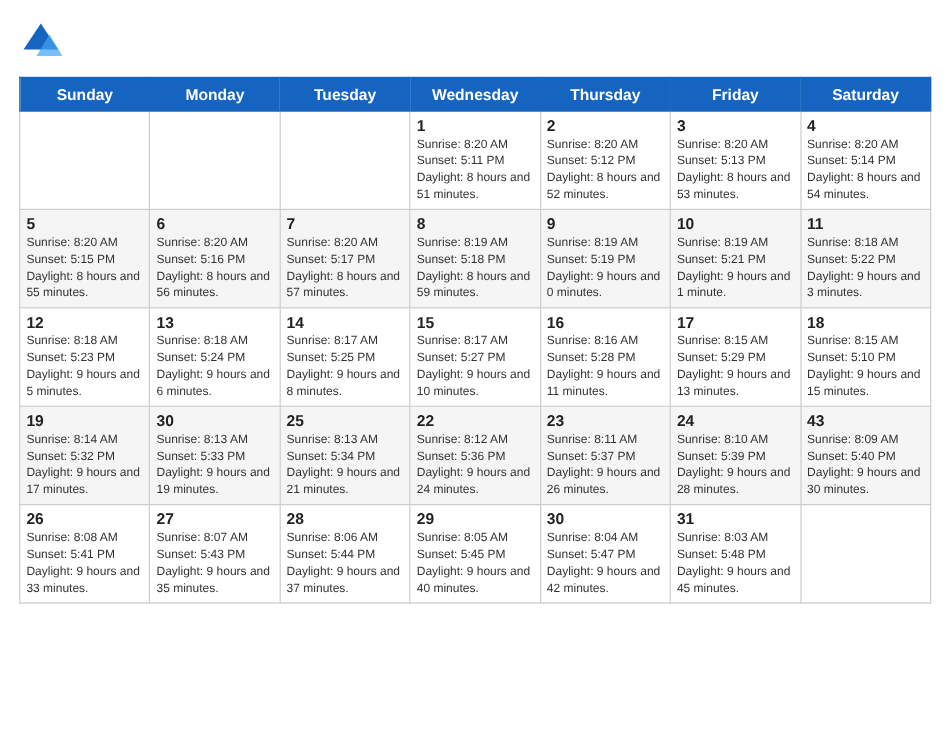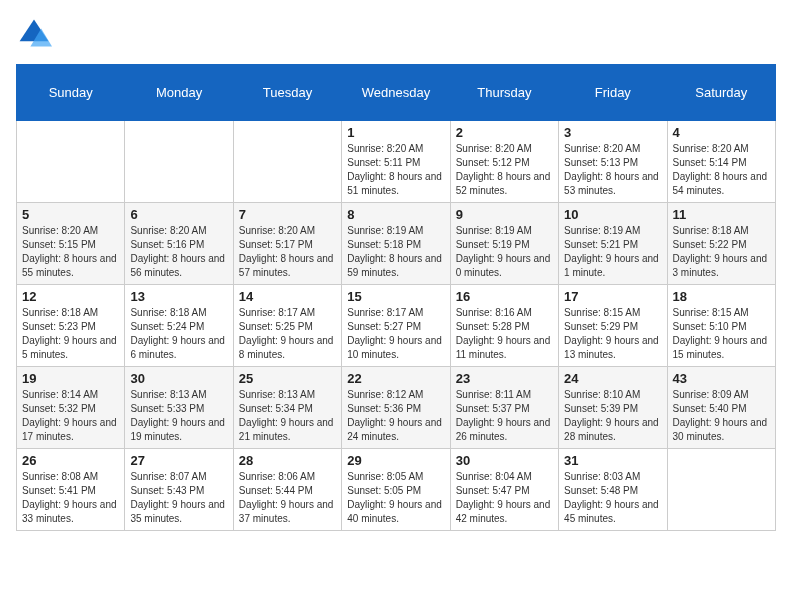--- a/index.html
+++ b/index.html
@@ -46,23 +46,23 @@
       color: #444;
     }
     .calendar {
       width: 100%;
       border-collapse: collapse;
     }
     .calendar thead tr th {
       background: #1565c0;
       color: #fff;
       text-align: center;
-      padding: 20px 4px;
+      padding: 6px 4px;
       font-size: 13px;
-      font-weight: normal;
+      font-weight: bold;
       border: 1px solid #1565c0;
     }
     .calendar tbody tr td {
       border: 1px solid #ccc;
       vertical-align: top;
       padding: 4px 5px;
       width: calc(100% / 7);
       min-height: 80px;
       background: #fff;
       font-size: 11px;
@@ -295,21 +295,21 @@
         </td>
         <td>
           <div class="day-number">28</div>
           <div class="day-info">Sunrise: 8:06 AM
 Sunset: 5:44 PM
 Daylight: 9 hours and 37 minutes.</div>
         </td>
         <td>
           <div class="day-number">29</div>
           <div class="day-info">Sunrise: 8:05 AM
-Sunset: 5:05 PM
+Sunset: 5:45 PM
 Daylight: 9 hours and 40 minutes.</div>
         </td>
         <td>
           <div class="day-number">30</div>
           <div class="day-info">Sunrise: 8:04 AM
 Sunset: 5:47 PM
 Daylight: 9 hours and 42 minutes.</div>
         </td>
         <td>
           <div class="day-number">31</div>

